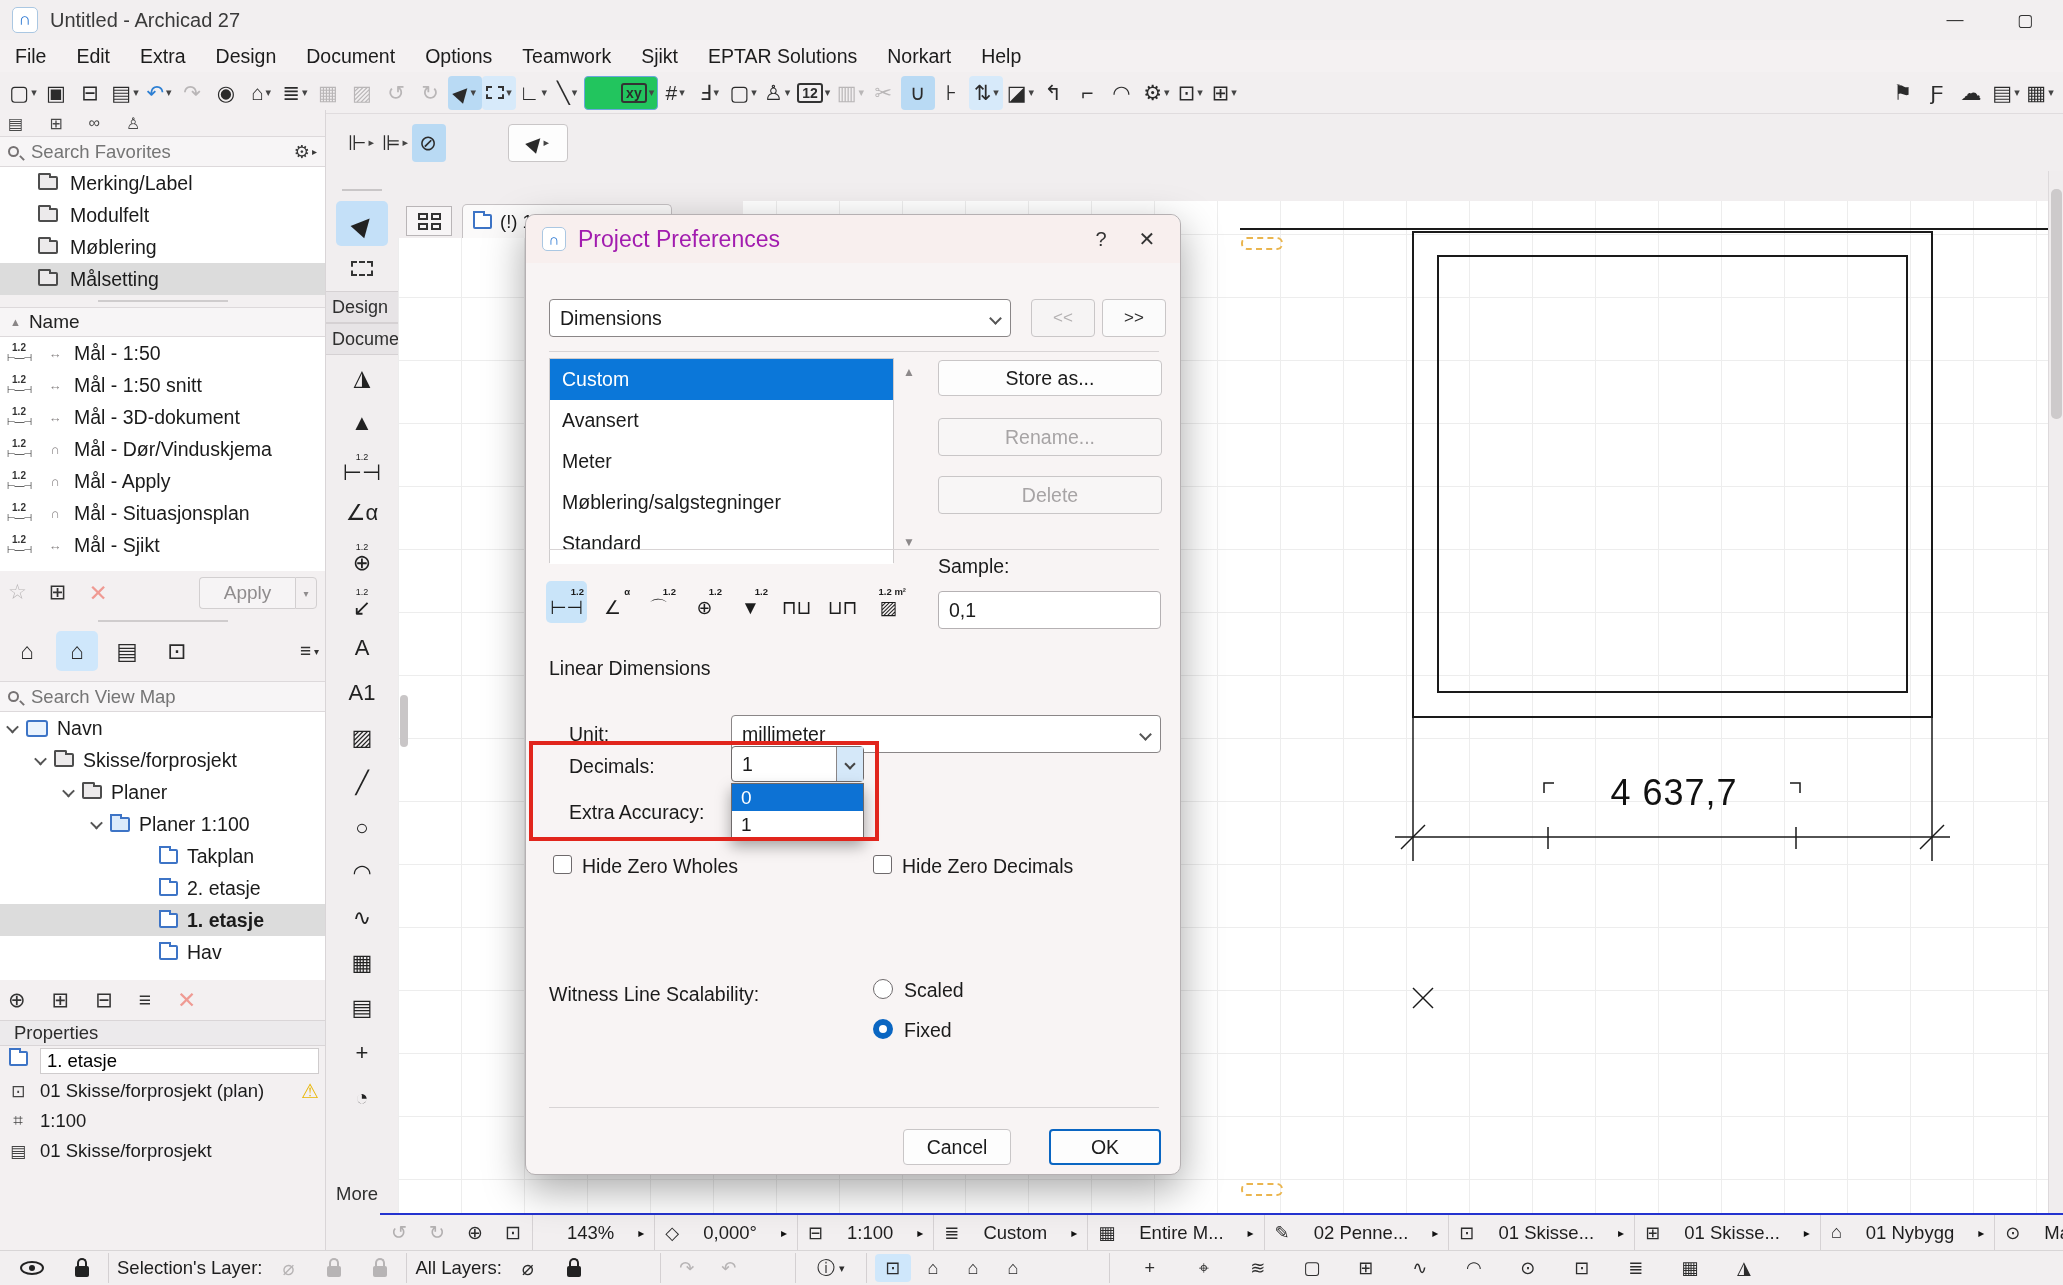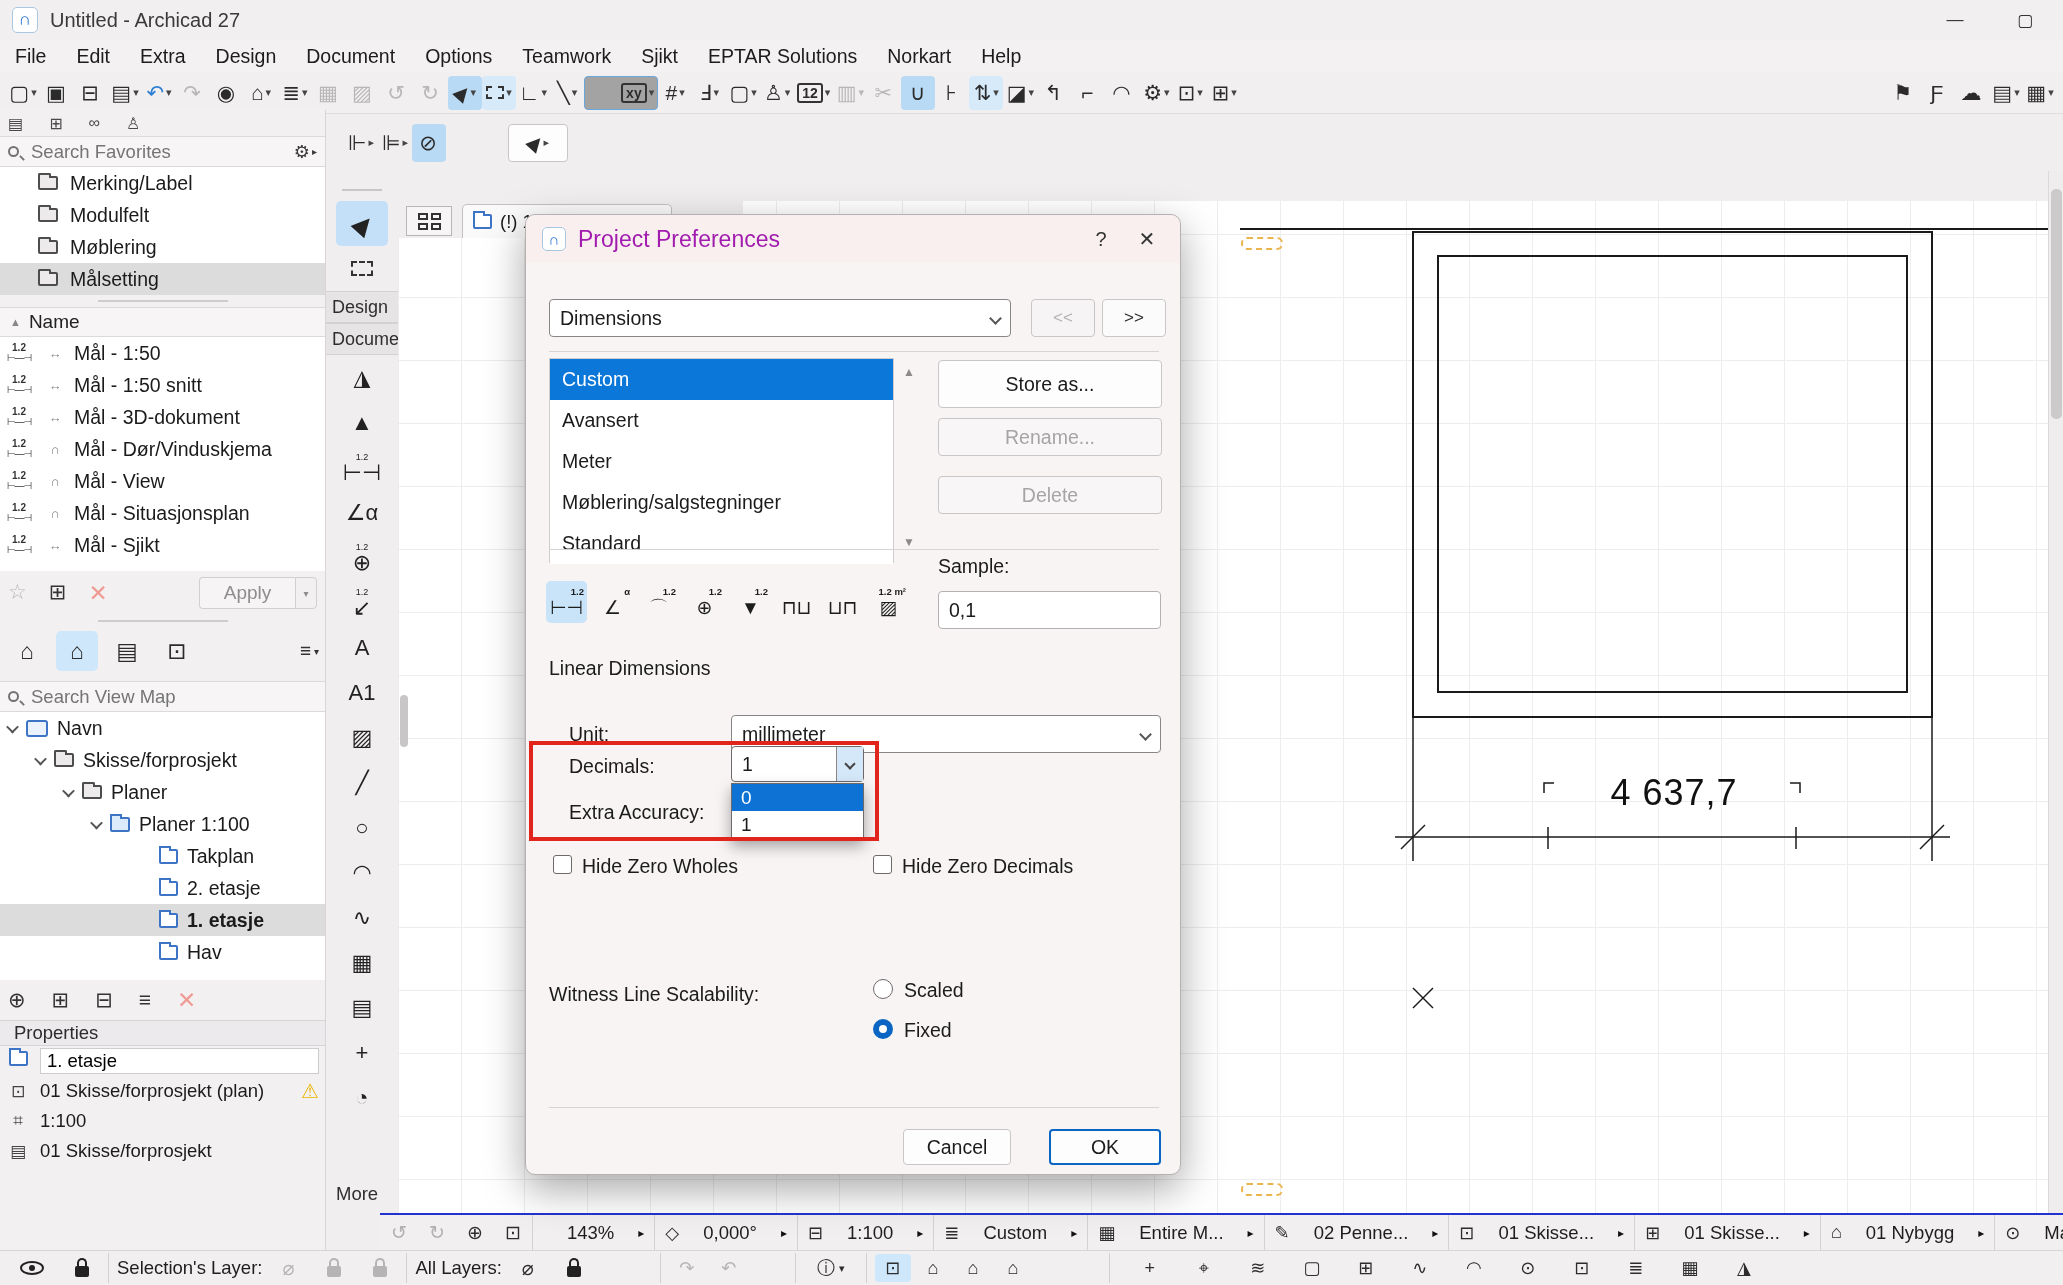--- a/index.html
+++ b/index.html
@@ -16,21 +16,21 @@
 
   
   #toolbar{position:absolute;left:0;top:72px;width:2063px;height:42px;background:#f2eff0;border-bottom:1px solid #e0dcde;display:flex;align-items:center;padding:0 6px;}
   .tbtn{height:34px;min-width:34px;display:flex;align-items:center;justify-content:center;border-radius:4px;padding:0 3px;color:#2b2b2b;position:relative;}
   .tbtn .g{font-size:21px;line-height:1;display:flex;align-items:center;justify-content:center;}
   .tbtn .car{font-size:11px;color:#444;margin-left:2px;}
   .tbtn.dis{color:#b4b1b2;} .tbtn.dis .g,.tbtn.dis .car{color:#b9b6b7;}
   .tbtn.blue .g{color:#2d7fd3;}
   .tbtn.sel{background:#b9daf4;}
   .tbtn.sel2{background:#d7eafa;}
-  .tbtn.sel-outline{background:#a3a3a3;border:1px solid #6aa7dd;padding-left:36px;}
+  .tbtn.sel-outline{background:#22c55e;border:1px solid #6aa7dd;padding-left:36px;}
   .tbtn.txt .g{font-size:14px;font-weight:bold;border:2px solid #333;border-radius:3px;padding:1px 3px;}
   .tbtn.cursorish .g{transform:rotate(-48deg);font-size:19px;}
   .tbtn.marq .g{width:18px;height:13px;border:2px dashed #333;}
   .mlauto{margin-left:auto;}
 
   
   #toolbar2{position:absolute;left:326px;top:114px;width:1737px;height:57px;background:#f1eeef;display:flex;align-items:center;padding-left:18px;}
   #toolbar2 .tbtn{height:38px;}
   #toolbar2 .raised{background:#fdfdfd;border:1px solid #c9c6c7;border-radius:4px;width:60px;margin-left:62px;}
 
@@ -502,21 +502,21 @@
           <span class="sub">∩</span>
           <span>Mål - Dør/Vinduskjema</span>
         </div>
 
         <div class="listrow" style="gap:4px;padding-left:2px;">
           <span class="dimic">
             <b>1.2</b>
             <i>⊢—⊣</i>
           </span>
           <span class="sub">∩</span>
-          <span>Mål - View</span>
+          <span>Mål - Apply</span>
         </div>
 
         <div class="listrow" style="gap:4px;padding-left:2px;">
           <span class="dimic">
             <b>1.2</b>
             <i>⊢—⊣</i>
           </span>
           <span class="sub">∩</span>
           <span>Mål - Situasjonsplan</span>
         </div>
@@ -821,21 +821,21 @@
         </div>
         <div class="std-row">
           <span>Møblering/salgstegninger</span>
         </div>
         <div class="std-row">
           <span>Standard</span>
         </div>
       </div>
     <span class="scr" style="top:150px;">▲</span>
     <span class="scr" style="top:320px;">▼</span>
-    <span class="dlgbtn" style="top:145px;height:48px;">Store as...</span>
+    <span class="dlgbtn" style="top:145px;height:36px;">Store as...</span>
     <span class="dlgbtn dis" style="top:203px;height:38px;">Rename...</span>
     <span class="dlgbtn dis" style="top:261px;height:38px;">Delete</span>
     <div class="hline" style="top:334px;"></div>
 
     <div id="dimtypes">
 
         <span class="dt sel">
           <span class="sup">1.2</span>
           <span class="g">⊢⊣</span>
         </span>

